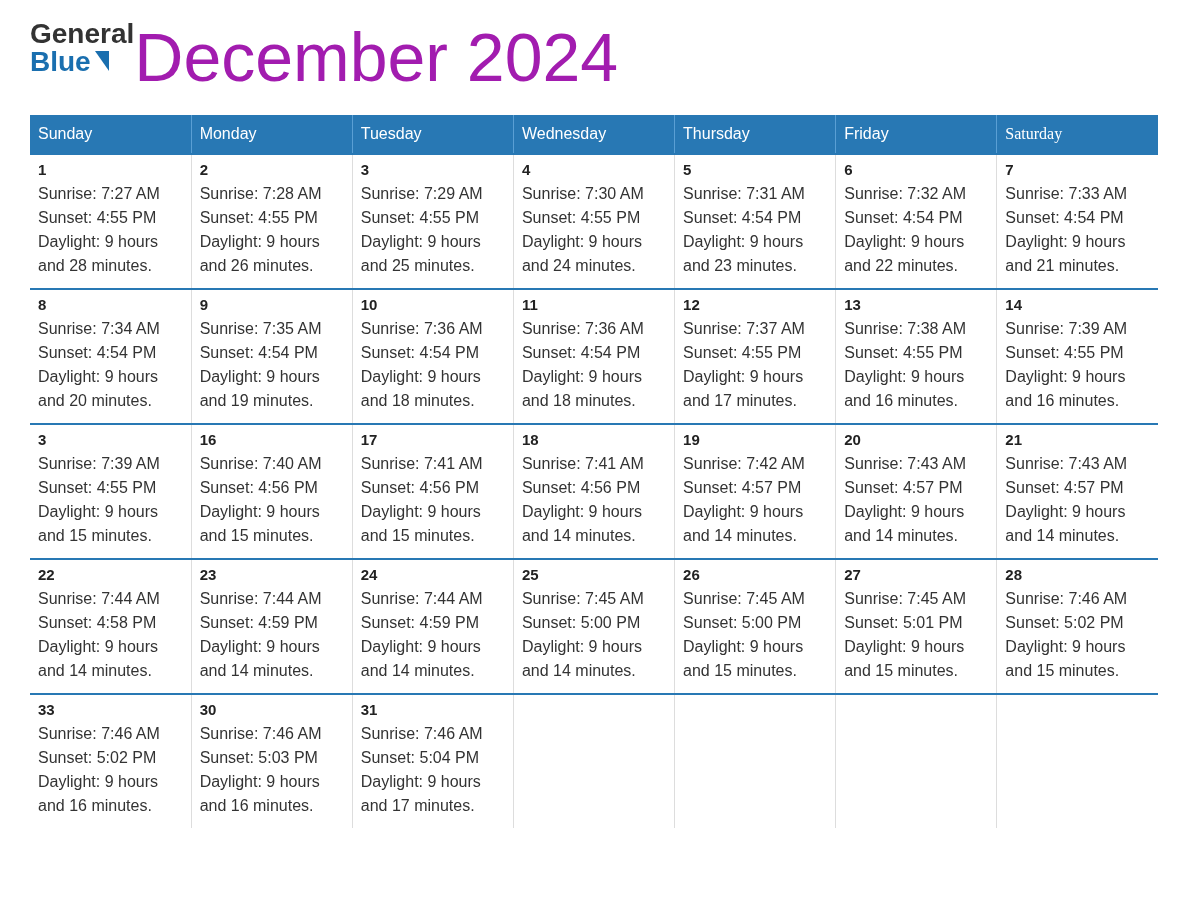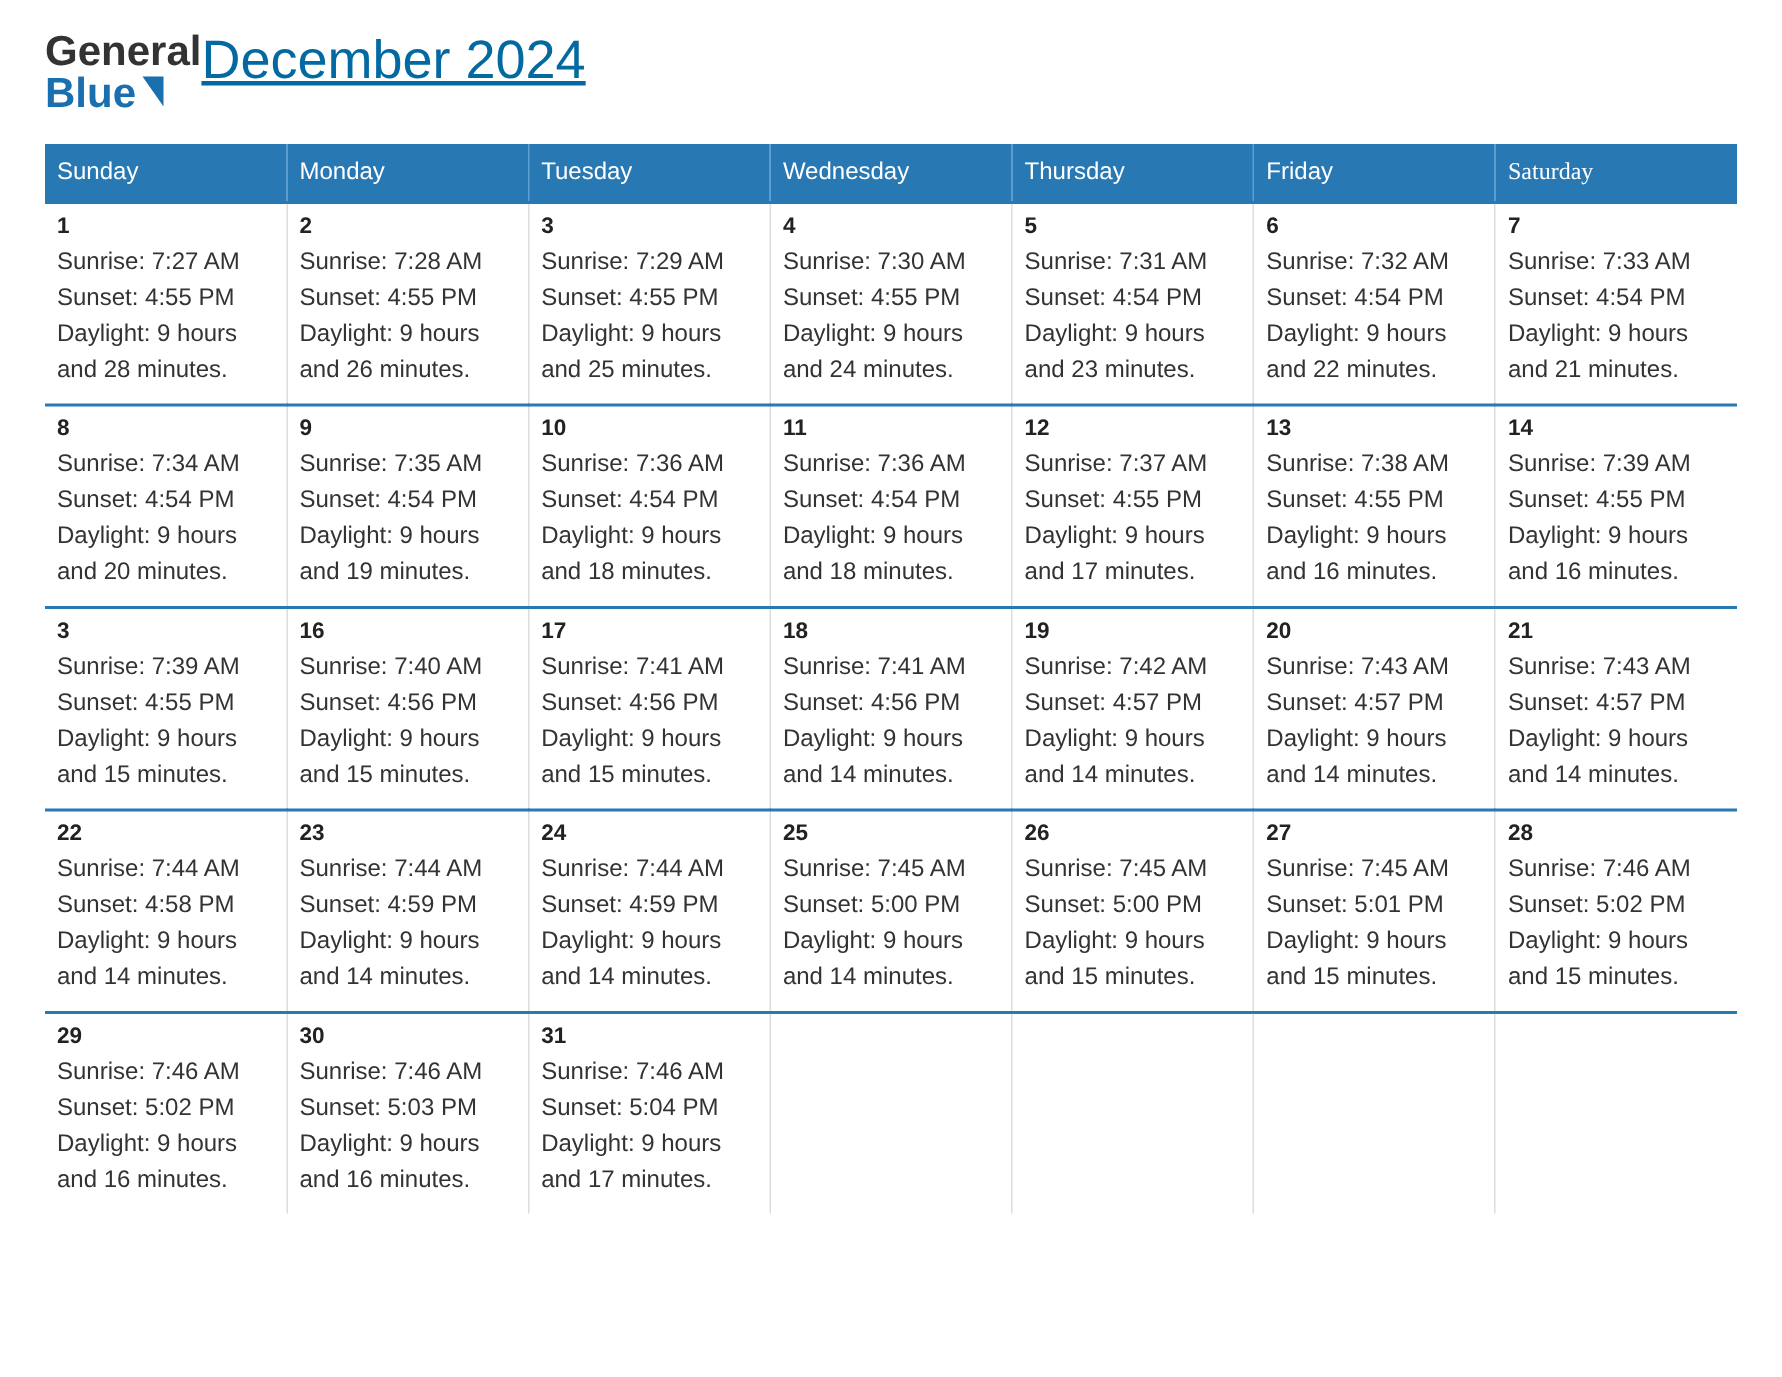--- a/index.html
+++ b/index.html
@@ -41,25 +41,24 @@
       border-left: 14px solid transparent;
       border-right: 0px solid transparent;
       border-top: 20px solid #1a6faf;
       margin-left: 4px;
       margin-top: -2px;
     }
     .title-block {
       text-align: right;
     }
     .month-title {
-      font-size: 36px;
+      font-size: 68px;
       font-weight: normal;
-      color: #0369a1;
+      color: #a21caf;
       line-height: 1.1;
-      text-decoration: underline;
     }
     .location-title {
       font-size: 22px;
       color: #444;
       margin-top: 4px;
     }
     table {
       width: 100%;
       border-collapse: collapse;
       table-layout: fixed;
@@ -253,21 +252,21 @@
         <span class="day-number">27</span>
         <div class="day-info">Sunrise: 7:45 AM<br>Sunset: 5:01 PM<br>Daylight: 9 hours<br>and 15 minutes.</div>
       </td>
         <td>
         <span class="day-number">28</span>
         <div class="day-info">Sunrise: 7:46 AM<br>Sunset: 5:02 PM<br>Daylight: 9 hours<br>and 15 minutes.</div>
       </td>
       </tr>
       <tr>
         <td>
-        <span class="day-number">29</span>
+        <span class="day-number">33</span>
         <div class="day-info">Sunrise: 7:46 AM<br>Sunset: 5:02 PM<br>Daylight: 9 hours<br>and 16 minutes.</div>
       </td>
         <td>
         <span class="day-number">30</span>
         <div class="day-info">Sunrise: 7:46 AM<br>Sunset: 5:03 PM<br>Daylight: 9 hours<br>and 16 minutes.</div>
       </td>
         <td>
         <span class="day-number">31</span>
         <div class="day-info">Sunrise: 7:46 AM<br>Sunset: 5:04 PM<br>Daylight: 9 hours<br>and 17 minutes.</div>
       </td>

